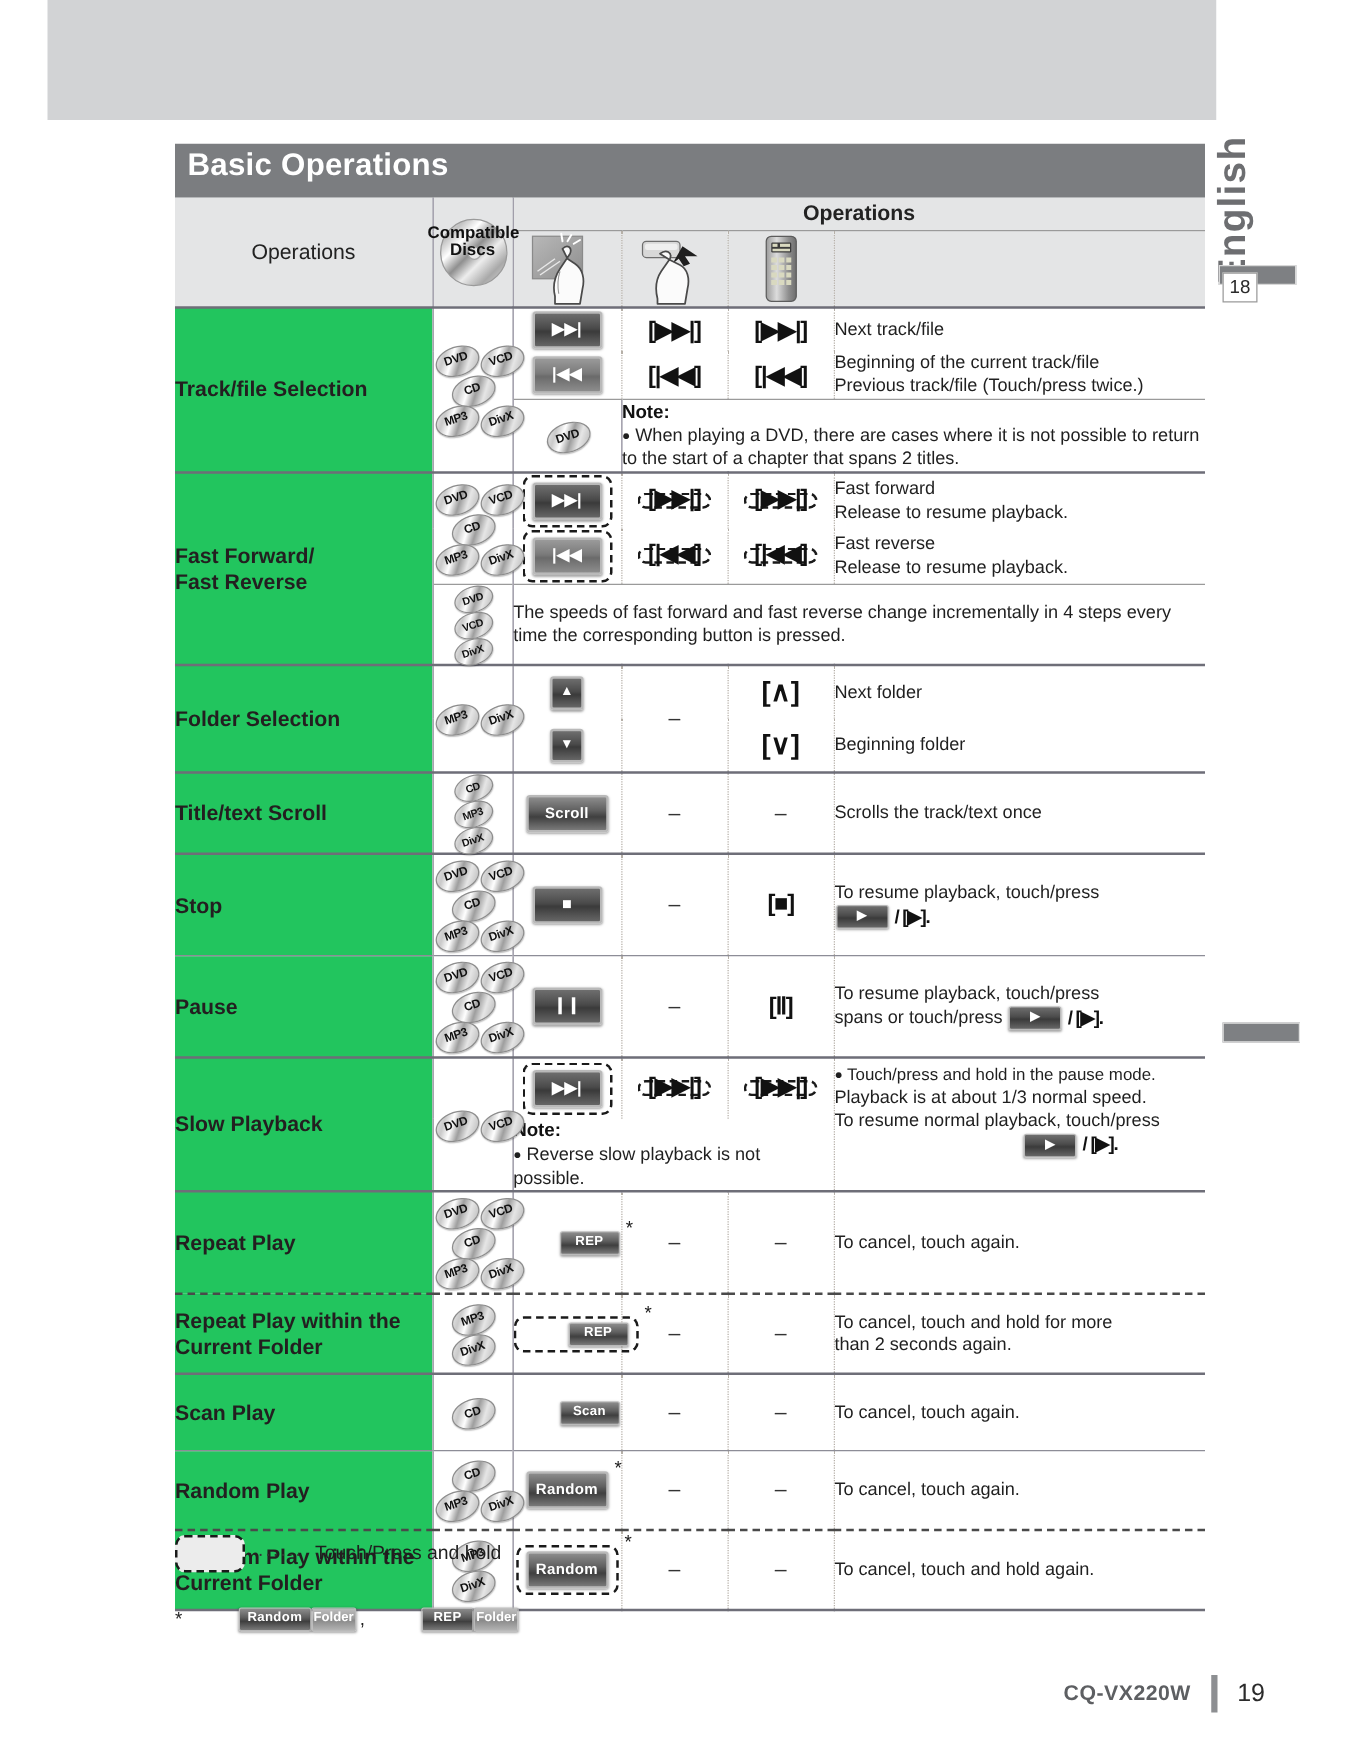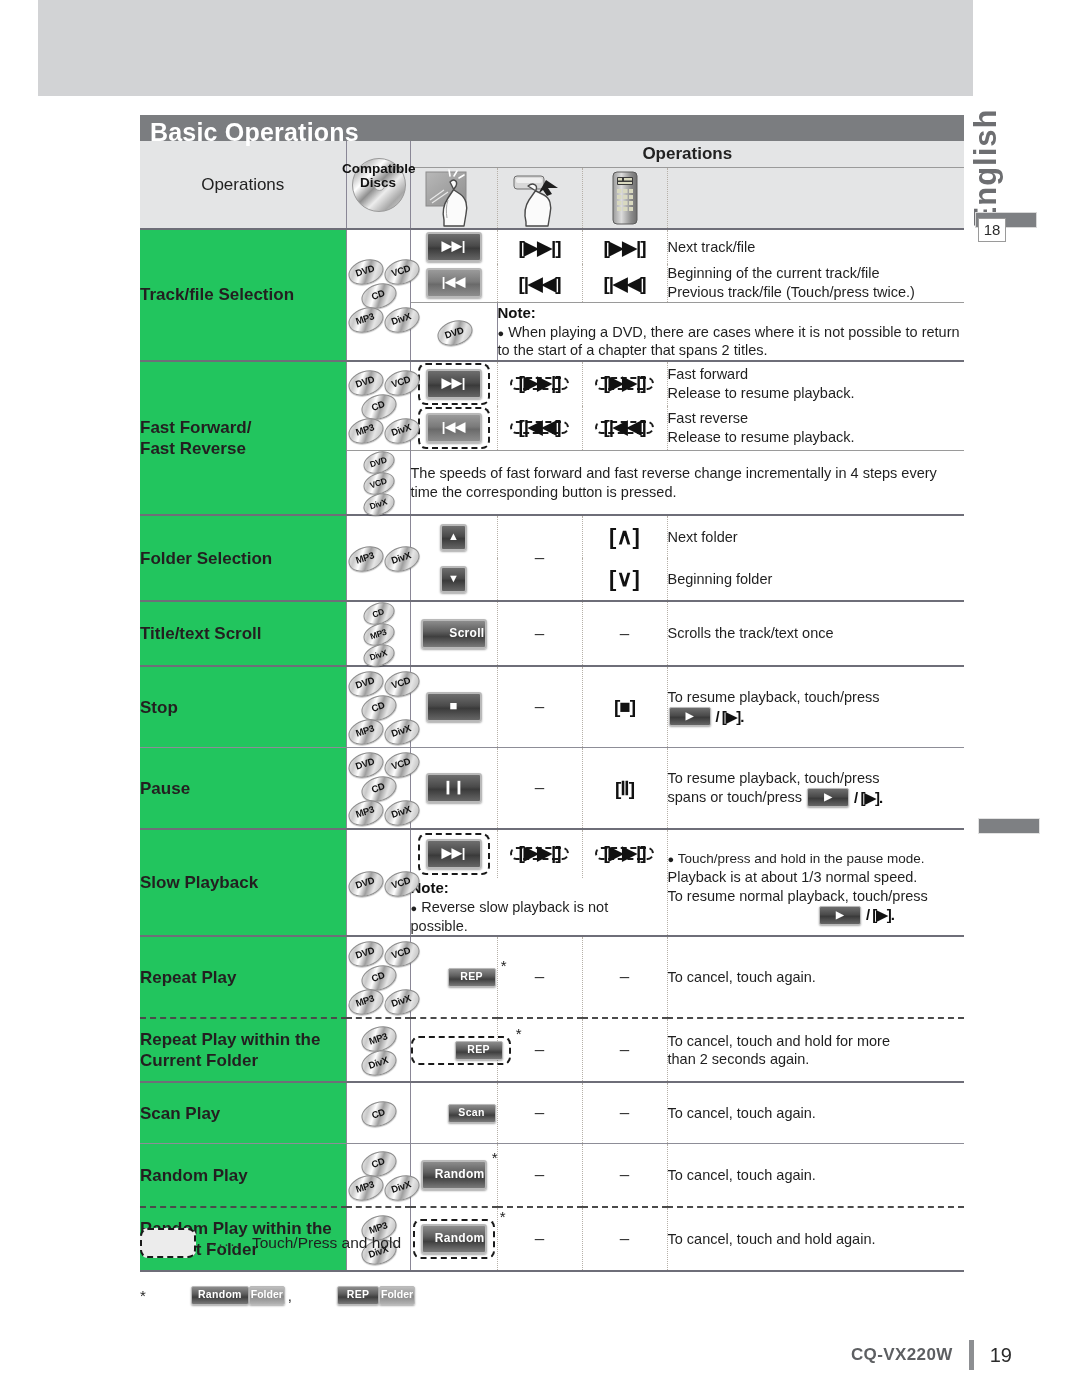--- a/index.html
+++ b/index.html
@@ -38,21 +38,21 @@
   }
   .side-mark2{
     position:absolute;left:978px;top:818px;width:60px;height:14px;
     background:#7e8083;border:1px solid #e2e2e2;
   }
   
   .sheet{
     position:absolute;left:140px;top:115px;width:824px;
   }
   .title-bar{
-    background:#7b7d80;height:26px;position:relative;
+    background:#7b7d80;height:43px;position:relative;
   }
   .title-bar .t{
     position:absolute;left:10px;top:3px;
     font-size:25px;font-weight:bold;color:#ffffff;
     letter-spacing:0.2px;
     font-family:"Liberation Sans", sans-serif;
   }
   table.main{
     border-collapse:collapse;width:824px;table-layout:fixed;
     font-size:14.5px;
@@ -144,21 +144,21 @@
     background:linear-gradient(180deg,#6e6e6e 0%,#4a4a4a 45%,#3a3a3a 55%,#666 100%);
     border:2px solid #b9b9b9;border-radius:3px;
     box-shadow:0 1px 2px rgba(0,0,0,.35);
     color:#fff;font-size:13px;font-weight:bold;
     text-align:center;line-height:24px;
     vertical-align:middle;
   }
   .pbtn.lite{
     background:linear-gradient(180deg,#9a9a9a 0%,#7a7a7a 45%,#6a6a6a 55%,#8d8d8d 100%);
   }
-  .pbtn.wide{width:62px;font-size:12px;text-align:right;}
+  .pbtn.wide{width:62px;font-size:12px;}
   .pbtn.txt{
     background:linear-gradient(180deg,#8c8c8c 0%,#5f5f5f 40%,#3f3f3f 60%,#7a7a7a 100%);
     letter-spacing:0.3px;
   }
   .pbtn.arrow{
     width:23px;height:23px;line-height:21px;font-size:11px;border-radius:3px;
   }
   .pbtn.inline{
     width:40px;height:17px;line-height:15px;font-size:10px;border-width:1px;
     border-radius:2px;margin:0 1px;
@@ -543,21 +543,21 @@
         <span class="hold">
           <span class="pbtn">▶▶|</span>
         </span>
       </td>
       <td class="white vdot ctr">
         <span class="hold"><span class="brk">[▶▶|]</span></span>
       </td>
       <td class="white vdot ctr">
         <span class="hold"><span class="brk">[▶▶|]</span></span>
       </td>
-      <td class="white vdot desc" rowspan="2" style="vertical-align:top;padding-top:20px;">
+      <td class="white vdot desc" rowspan="2" style="vertical-align:top;padding-top:4px;">
         <div class="small"><span class="bullet">●</span> <span>Touch/press and hold in the pause mode.</span></div>
         <div>Playback is at about 1/3 normal speed.</div>
         <div>To resume normal playback, touch/press</div>
         <div style="display:flex;align-items:center;gap:4px;justify-content:flex-end;padding-right:70px;">
           <span class="pbtn inline">▶</span>
           <span class="brk inl">/ [▶].</span>
         </div>
       </td>
     </tr>
     <tr>

